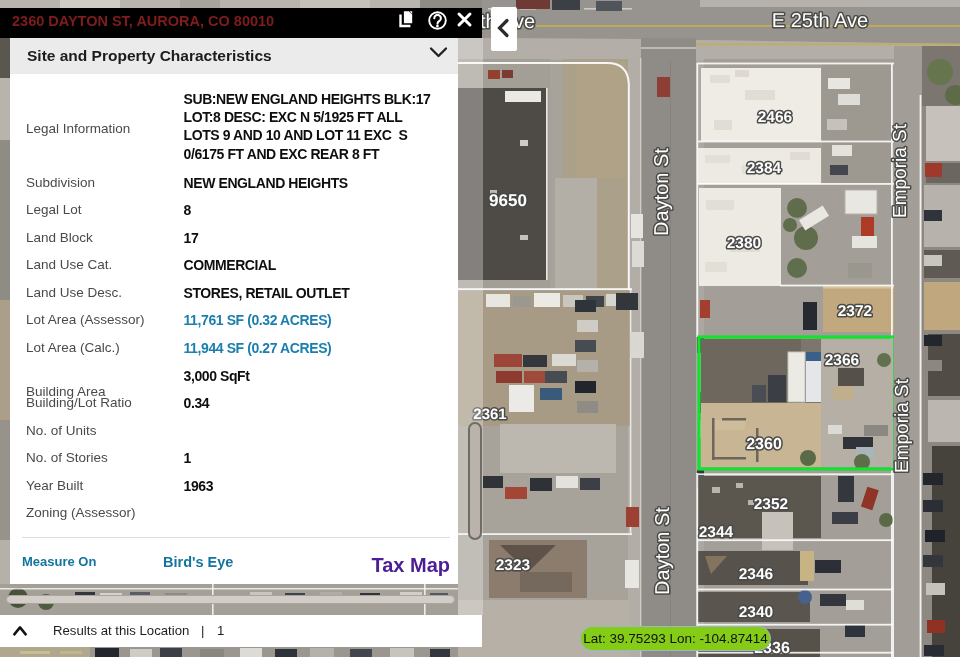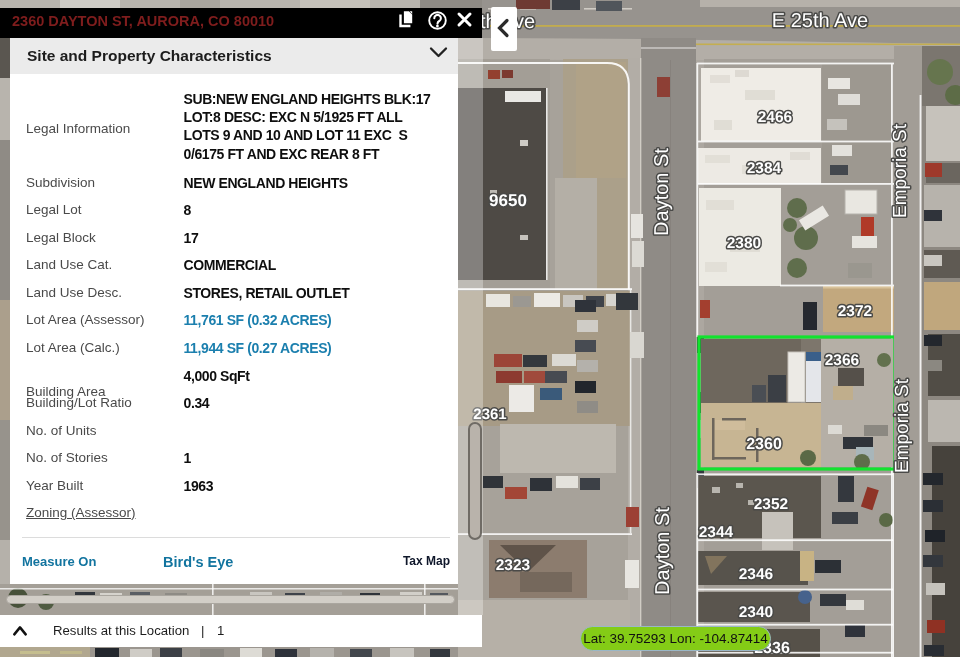--- a/index.html
+++ b/index.html
@@ -470,58 +470,58 @@
 <div class="abs lbl" style="left:26px;top:121px;">Legal Information</div>
 
 <div class="abs val" style="left:183.5px;top:90px;line-height:18.2px;">SUB:NEW ENGLAND HEIGHTS BLK:17<br>LOT:8 DESC: EXC N 5/1925 FT ALL<br>LOTS 9 AND 10 AND LOT 11 EXC&nbsp;&nbsp;S<br>0/6175 FT AND EXC REAR 8 FT</div>
 
 <div class="abs lbl" style="left:26px;top:174.5px;">Subdivision</div>
 <div class="abs val" style="left:183.5px;top:174.5px;">NEW ENGLAND HEIGHTS</div>
 
 <div class="abs lbl" style="left:26px;top:202px;">Legal Lot</div>
 <div class="abs val" style="left:183.5px;top:202px;">8</div>
 
-<div class="abs lbl" style="left:26px;top:229.5px;">Legal Block</div>
+<div class="abs lbl" style="left:26px;top:229.5px;">Land Block</div>
 <div class="abs val" style="left:183.5px;top:229.5px;">17</div>
 
 <div class="abs lbl" style="left:26px;top:257px;">Land Use Cat.</div>
 <div class="abs val" style="left:183.5px;top:257px;">COMMERCIAL</div>
 
 <div class="abs lbl" style="left:26px;top:284.5px;">Land Use Desc.</div>
 <div class="abs val" style="left:183.5px;top:284.5px;">STORES, RETAIL OUTLET</div>
 
 <div class="abs lbl" style="left:26px;top:312px;">Lot Area (Assessor)</div>
 <div class="abs val blue" style="left:183.5px;top:312px;">11,761 SF (0.32 ACRES)</div>
 
 <div class="abs lbl" style="left:26px;top:339.5px;">Lot Area (Calc.)</div>
 <div class="abs val blue" style="left:183.5px;top:339.5px;">11,944 SF (0.27 ACRES)</div>
 
 <div class="abs lbl" style="left:26px;top:367.5px;margin-top:16px;">Building Area</div>
-<div class="abs val" style="left:183.5px;top:367.5px;">4,000 SqFt</div>
+<div class="abs val" style="left:183.5px;top:367.5px;">3,000 SqFt</div>
 
 <div class="abs lbl" style="left:26px;top:395px;">Building/Lot Ratio</div>
 <div class="abs val" style="left:183.5px;top:395px;">0.34</div>
 
 <div class="abs lbl" style="left:26px;top:422.5px;">No. of Units</div>
 
 <div class="abs lbl" style="left:26px;top:450px;">No. of Stories</div>
 <div class="abs val" style="left:183.5px;top:450px;">1</div>
 
 <div class="abs lbl" style="left:26px;top:477.5px;">Year Built</div>
 <div class="abs val" style="left:183.5px;top:477.5px;">1963</div>
 
-<div class="abs lbl" style="left:26px;top:505px;text-decoration:underline;">Zoning (Assessor)</div>
+<div class="abs lbl" style="left:26px;top:505px;">Zoning (Assessor)</div>
 
 <div class="abs" style="left:22px;top:536.5px;width:428px;height:1px;background:#dcdcdc;"></div>
 
 <div class="abs" style="left:22px;top:554px;color:#12749f;font-size:13px;font-weight:bold;">Measure On</div>
 
 <div class="abs" style="left:163px;top:554px;color:#12749f;font-size:14.5px;font-weight:bold;">Bird's Eye</div>
 
-<div class="abs" style="left:450px;top:554px;color:#0f172a;font-size:12px;font-weight:bold;transform:translateX(-100%);">Tax Map</div>
+<div class="abs" style="left:450px;top:554px;color:#4c1d95;font-size:20px;font-weight:bold;transform:translateX(-100%);">Tax Map</div>
 
 <div class="abs" style="left:6px;top:595px;width:449px;height:8.5px;background:#d2cec7;border:1px solid #aaa69f;border-radius:5px;box-sizing:border-box;"></div>
 
 <div class="abs" style="left:0;top:615px;width:482px;height:32px;background:#fff;"></div>
 
 <svg class="abs" style="left:12px;top:624px" width="18" height="14" viewBox="0 0 18 14">
   <polyline points="2.3,10.4 8,3.4 13.7,10.4" fill="none" stroke="#111" stroke-width="2.5" stroke-linecap="round" stroke-linejoin="round"></polyline>
 </svg>
 
 <div class="abs" style="left:53px;top:615px;height:16px;line-height:32px;color:#1d1d1d;font-size:13.2px;">Results at this Location</div>

